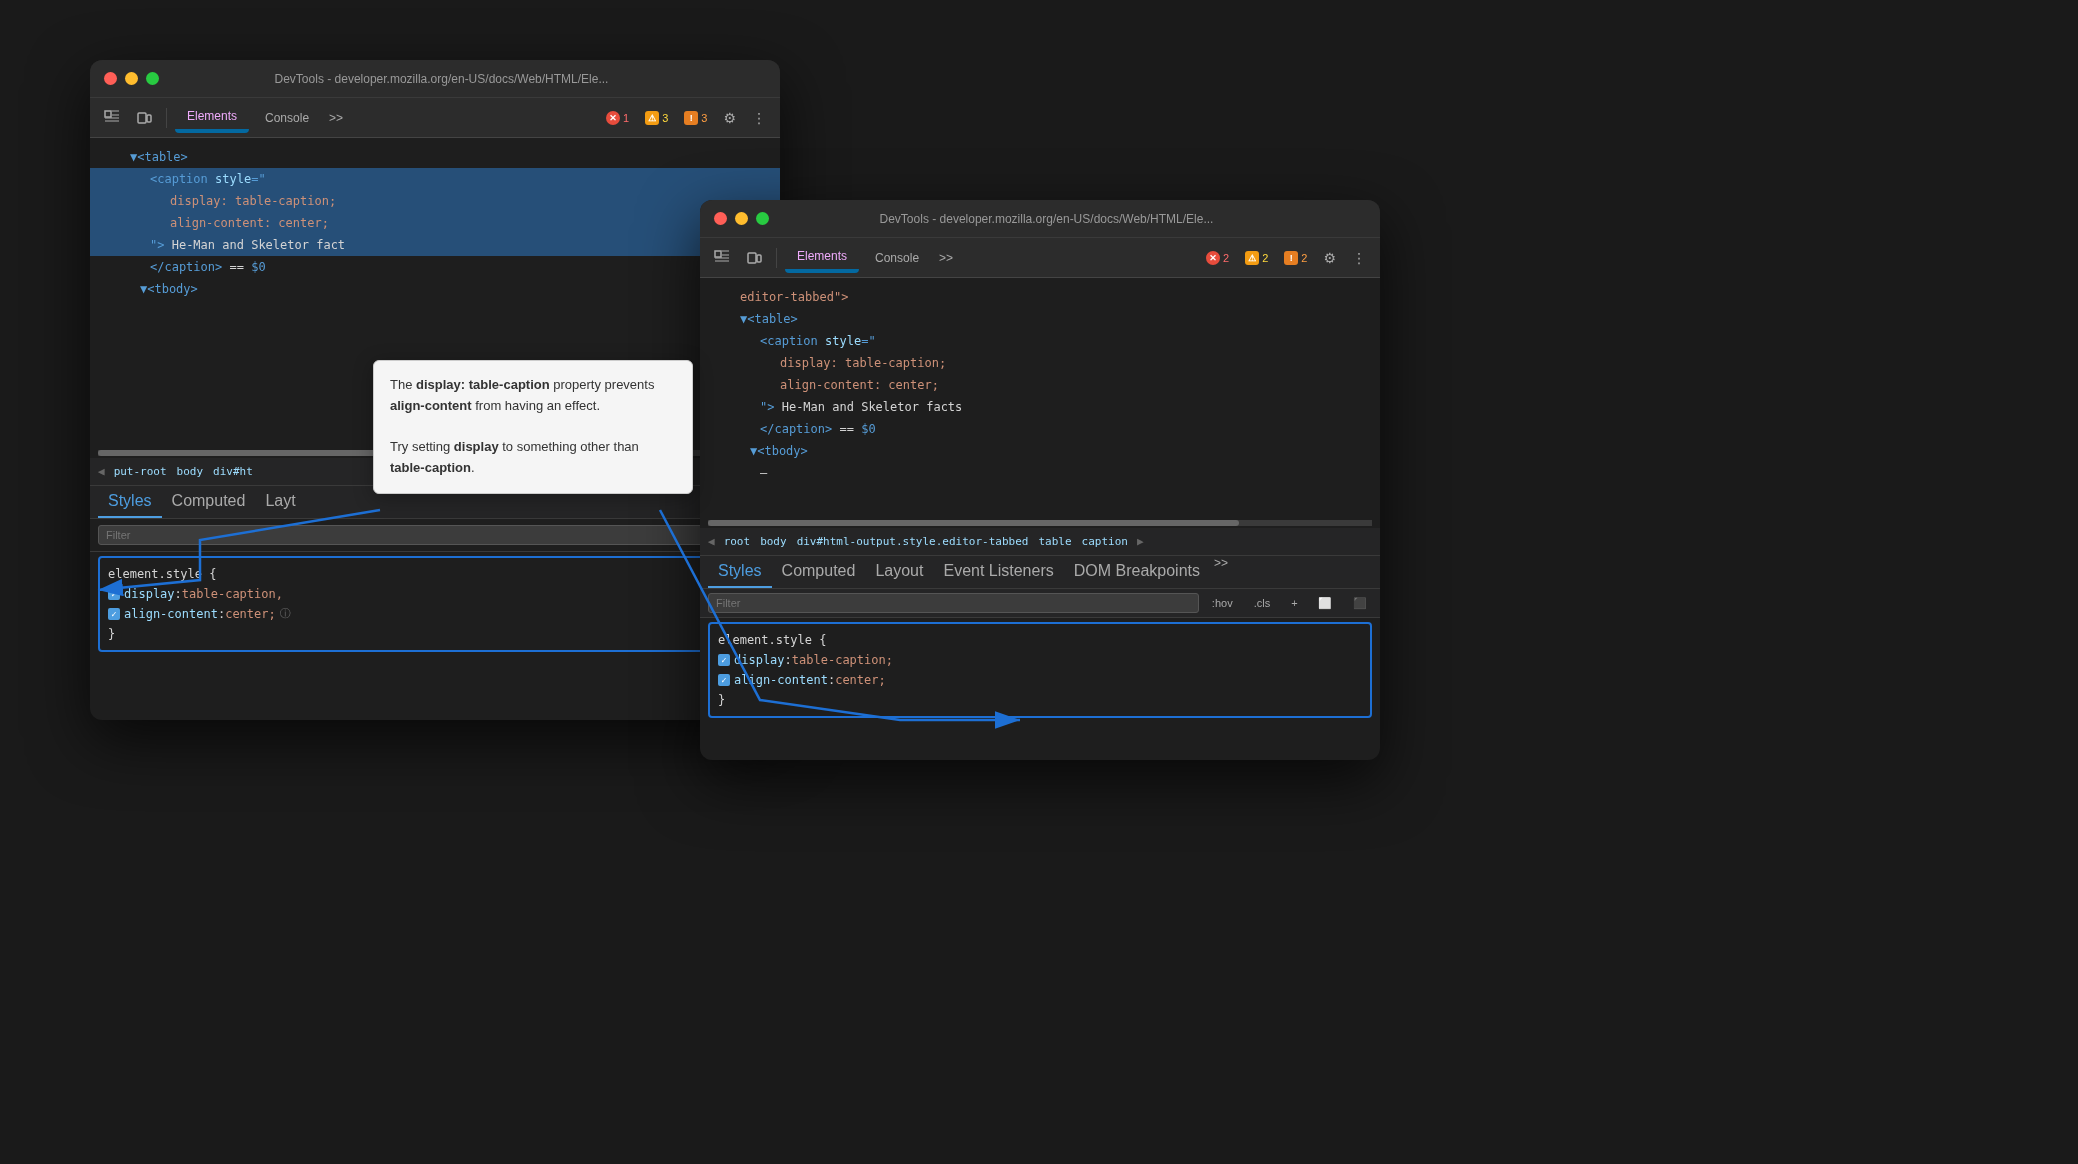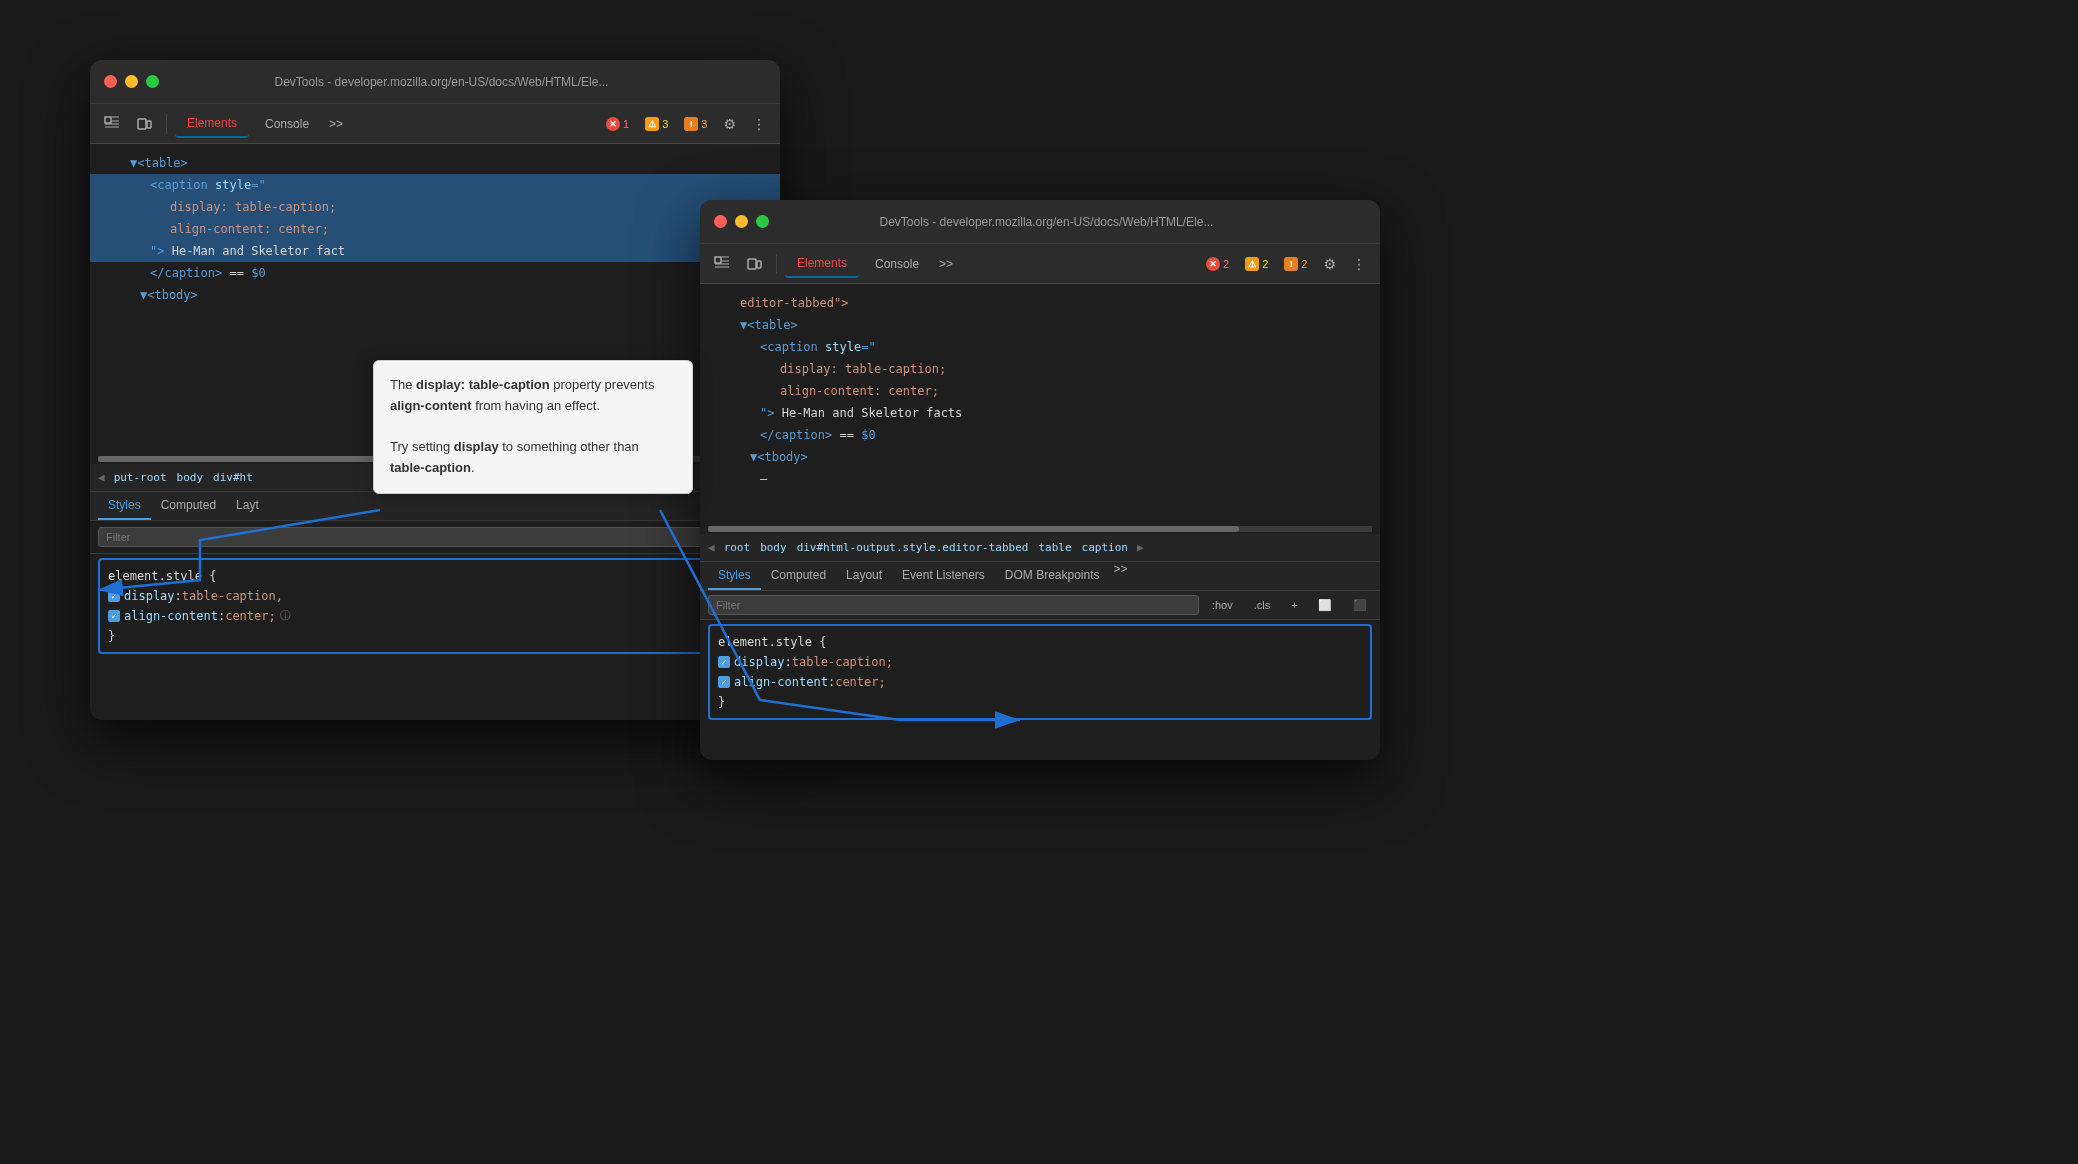--- a/index.html
+++ b/index.html
@@ -16,21 +16,21 @@
     .window {
       background: #1e1e1e;
       border-radius: 12px;
       box-shadow: 0 20px 60px rgba(0,0,0,0.7);
       position: absolute;
       overflow: hidden;
     }
 
     .window-titlebar {
       background: #2c2c2c;
-      height: 44px;
+      height: 38px;
       display: flex;
       align-items: center;
       padding: 0 14px;
       gap: 8px;
       border-bottom: 1px solid #3a3a3a;
     }
 
     .traffic-light {
       width: 13px;
       height: 13px;
@@ -75,22 +75,22 @@
 
     .tab-button {
       padding: 6px 12px;
       font-size: 12px;
       color: #aaa;
       cursor: pointer;
       border-radius: 4px;
       white-space: nowrap;
     }
     .tab-button.active {
-      color: #ef4444;
-      border-bottom: 2px solid #0369a1;
+      color: #f0abfc;
+      border-bottom: 4px solid #0369a1;
     }
 
     .toolbar-separator {
       width: 1px;
       height: 20px;
       background: #444;
       margin: 0 4px;
     }
 
     .badge {
@@ -153,21 +153,21 @@
 
     .panel-tabs {
       display: flex;
       background: #252526;
       border-bottom: 1px solid #3a3a3a;
       padding: 0 8px;
     }
 
     .panel-tab {
       padding: 6px 10px;
-      font-size: 12px;
+      font-size: 16px;
       color: #aaa;
       cursor: pointer;
       border-bottom: 2px solid transparent;
     }
     .panel-tab.active {
       color: #4d9de0;
       border-bottom-color: #4d9de0;
     }
 
     .filter-bar {

